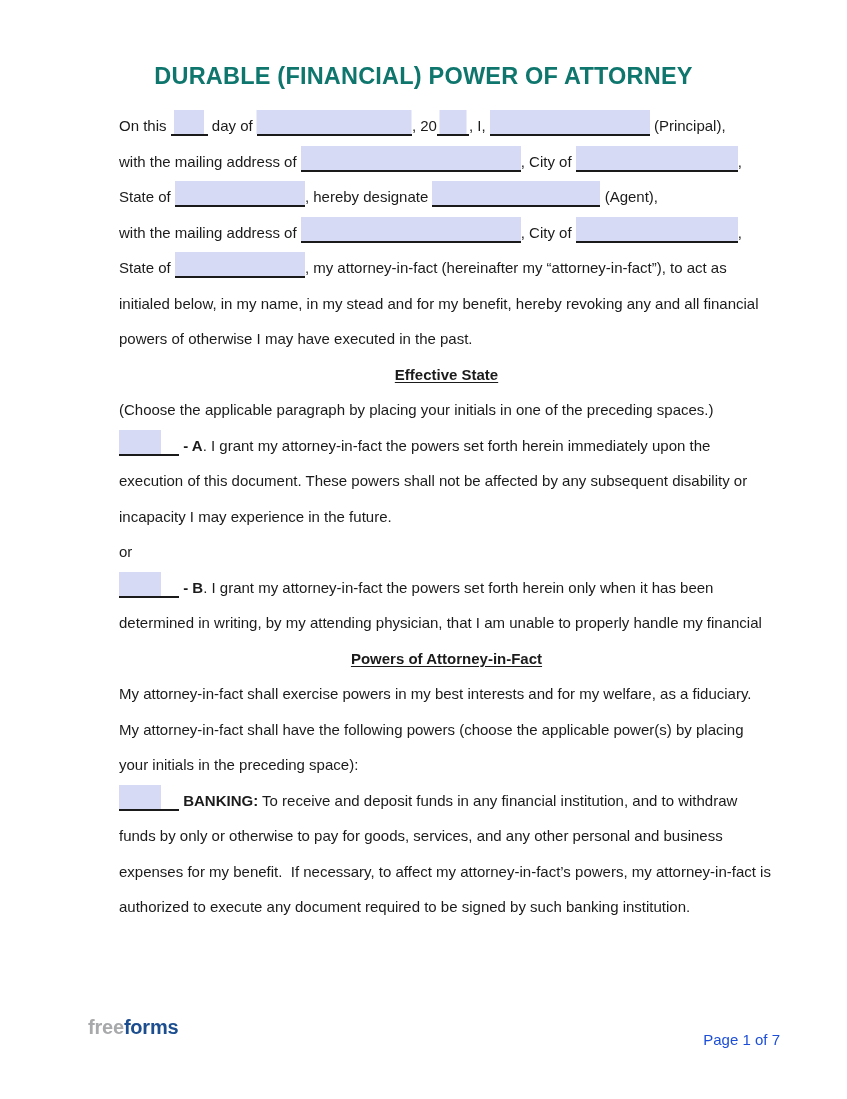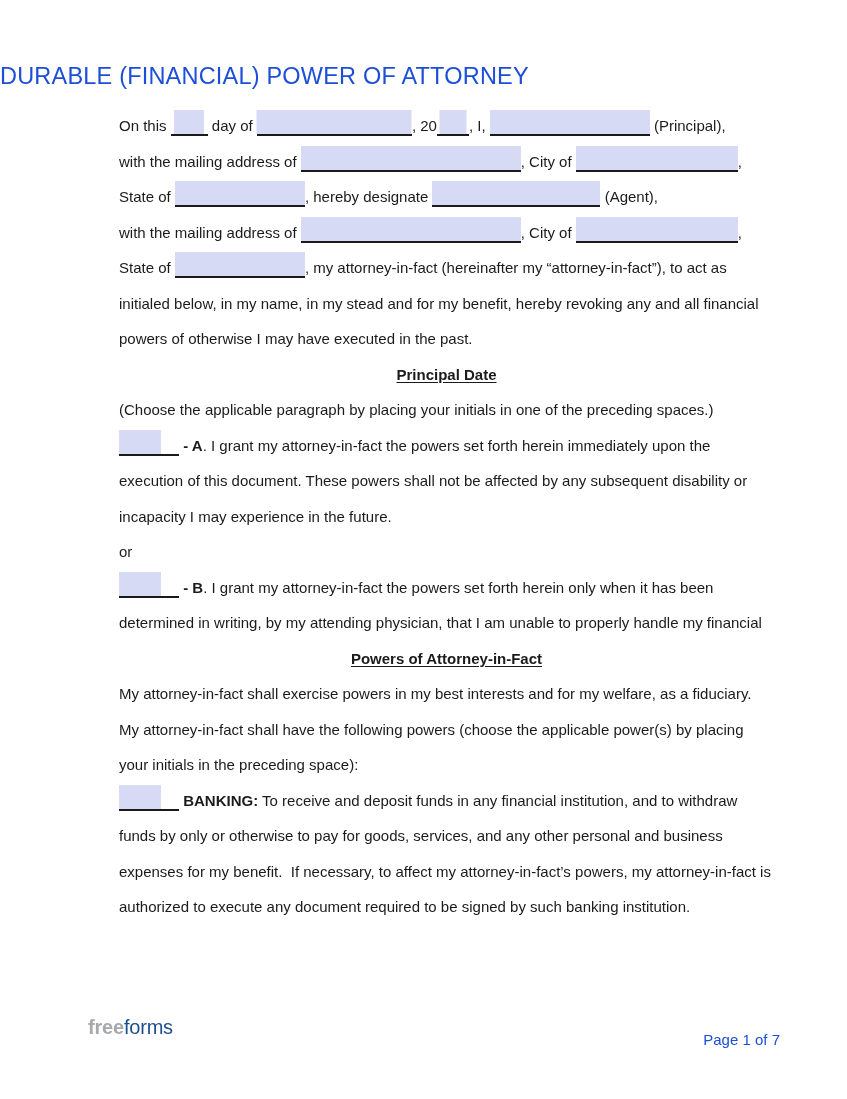--- a/index.html
+++ b/index.html
@@ -14,25 +14,25 @@
     outline: 1px solid #e3e3e3;
     overflow: hidden;
     color: var(--text-color, #1b1b1b);
   }
 
   .doc-title {
     position: absolute;
     top: 63px;
     left: 0;
     right: 0;
-    text-align: left;
+    text-align: center;
     font-size: 23.5px;
-    font-weight: normal;
+    font-weight: bold;
     letter-spacing: 0.2px;
-    color: #1d4ed8;
+    color: #0f766e;
   }
 
   .doc-body {
     position: absolute;
     top: 108px;
     left: 84px;
     width: 690px;
   }
 
   .line {
@@ -78,21 +78,21 @@
   .footer-logo {
     position: absolute;
     left: 88px;
     top: 1016px;
     font-size: 20px;
     line-height: 23px;
     letter-spacing: -0.2px;
     cursor: pointer;
   }
   .logo-free { color: var(--logo-free, #A8A9AB); font-weight: bold; }
-  .logo-forms { color: var(--logo-forms, #1C4E8F); font-weight: normal; }
+  .logo-forms { color: var(--logo-forms, #1C4E8F); font-weight: bold; }
 
   .page-indicator {
     position: absolute;
     right: 67px;
     top: 1031px;
     font-size: 15px;
     line-height: 17px;
     color: #1d4ed8;
   }
 </style>
@@ -104,21 +104,21 @@
   <div class="doc-title">DURABLE (FINANCIAL) POWER OF ATTORNEY</div>
 
   <div class="doc-body" id="doc-body">
       <div class="line"><span>On this </span><span class="field" style="width: 37px;"><span class="field-box" style="width: 30px;"></span></span><span> day of </span><span class="field" style="width: 155px;"><span class="field-box" style="width: 155px;"></span></span><span>, 20</span><span class="field" style="width: 32px;"><span class="field-box" style="width: 27px;"></span></span><span>, I, </span><span class="field" style="width: 160px;"><span class="field-box" style="width: 160px;"></span></span><span> (Principal),</span></div>
       <div class="line"><span>with the mailing address of </span><span class="field" style="width: 220px;"><span class="field-box" style="width: 220px;"></span></span><span>, City of </span><span class="field" style="width: 162px;"><span class="field-box" style="width: 162px;"></span></span><span>,</span></div>
       <div class="line"><span>State of </span><span class="field" style="width: 130px;"><span class="field-box" style="width: 130px;"></span></span><span>, hereby designate </span><span class="field" style="width: 168px;"><span class="field-box" style="width: 168px;"></span></span><span> (Agent),</span></div>
       <div class="line"><span>with the mailing address of </span><span class="field" style="width: 220px;"><span class="field-box" style="width: 220px;"></span></span><span>, City of </span><span class="field" style="width: 162px;"><span class="field-box" style="width: 162px;"></span></span><span>,</span></div>
       <div class="line"><span>State of </span><span class="field" style="width: 130px;"><span class="field-box" style="width: 130px;"></span></span><span>, my attorney-in-fact (hereinafter my “attorney-in-fact”), to act as</span></div>
       <div class="line"><span>initialed below, in my name, in my stead and for my benefit, hereby revoking any and all financial</span></div>
       <div class="line"><span>powers of otherwise I may have executed in the past.</span></div>
-      <div class="line heading"><span class="hd">Principal Date</span></div>
+      <div class="line heading"><span class="hd">Effective State</span></div>
       <div class="line"><span class="i">(Choose the applicable paragraph by placing your initials in one of the preceding spaces.)</span></div>
       <div class="line"><span class="field" style="width: 60px;"><span class="field-box left" style="width: 42px;"></span></span><span> </span><span class="b">- A</span><span>. I grant my attorney-in-fact the powers set forth herein immediately upon the</span></div>
       <div class="line"><span>execution of this document. These powers shall not be affected by any subsequent disability or</span></div>
       <div class="line"><span>incapacity I may experience in the future.</span></div>
       <div class="line"><span>or</span></div>
       <div class="line"><span class="field" style="width: 60px;"><span class="field-box left" style="width: 42px;"></span></span><span> </span><span class="b">- B</span><span>. I grant my attorney-in-fact the powers set forth herein only when it has been</span></div>
       <div class="line"><span>determined in writing, by my attending physician, that I am unable to properly handle my financial</span></div>
       <div class="line heading"><span class="hd">Powers of Attorney-in-Fact</span></div>
       <div class="line"><span>My attorney-in-fact shall exercise powers in my best interests and for my welfare, as a fiduciary.</span></div>
       <div class="line"><span>My attorney-in-fact shall have the following powers (</span><span class="i">choose the applicable power(s) by placing</span></div>

